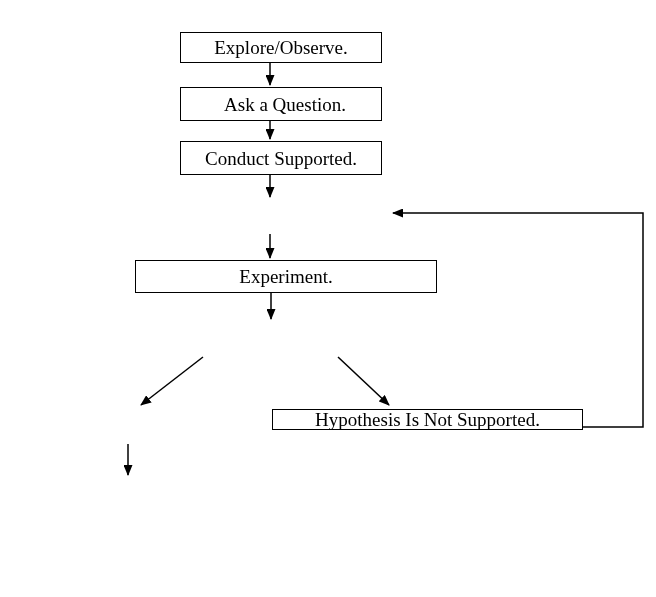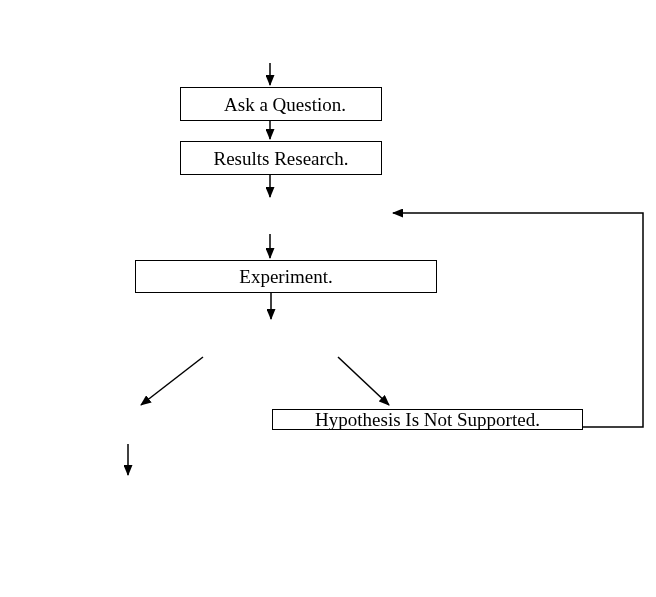--- a/index.html
+++ b/index.html
@@ -64,18 +64,19 @@
       <line x1="270" y1="175" x2="270" y2="197" marker-end="url(#arrowhead)"></line>
       <line x1="270" y1="234" x2="270" y2="258" marker-end="url(#arrowhead)"></line>
       <line x1="271" y1="293" x2="271" y2="319" marker-end="url(#arrowhead)"></line>
       <line x1="203" y1="357" x2="141" y2="405" marker-end="url(#arrowhead)"></line>
       <line x1="338" y1="357" x2="389" y2="405" marker-end="url(#arrowhead)"></line>
       <line x1="128" y1="444" x2="128" y2="475" marker-end="url(#arrowhead)"></line>
       <polyline points="583,427 643,427 643,213 393,213" marker-end="url(#arrowhead)"></polyline>
     </g>
   </svg>
 
+  <div class="node" id="n-explore">Explore/Observe.</div>
   <div class="node" id="n-ask">Ask a Question.</div>
-  <div class="node" id="n-research">Results Research.</div>
+  <div class="node" id="n-research">Conduct Supported.</div>
   <div class="node" id="n-experiment">Experiment.</div>
   <div class="node" id="n-notsupported">Hypothesis Is Not Supported.</div>
 
 </div>
 
 </body></html>

